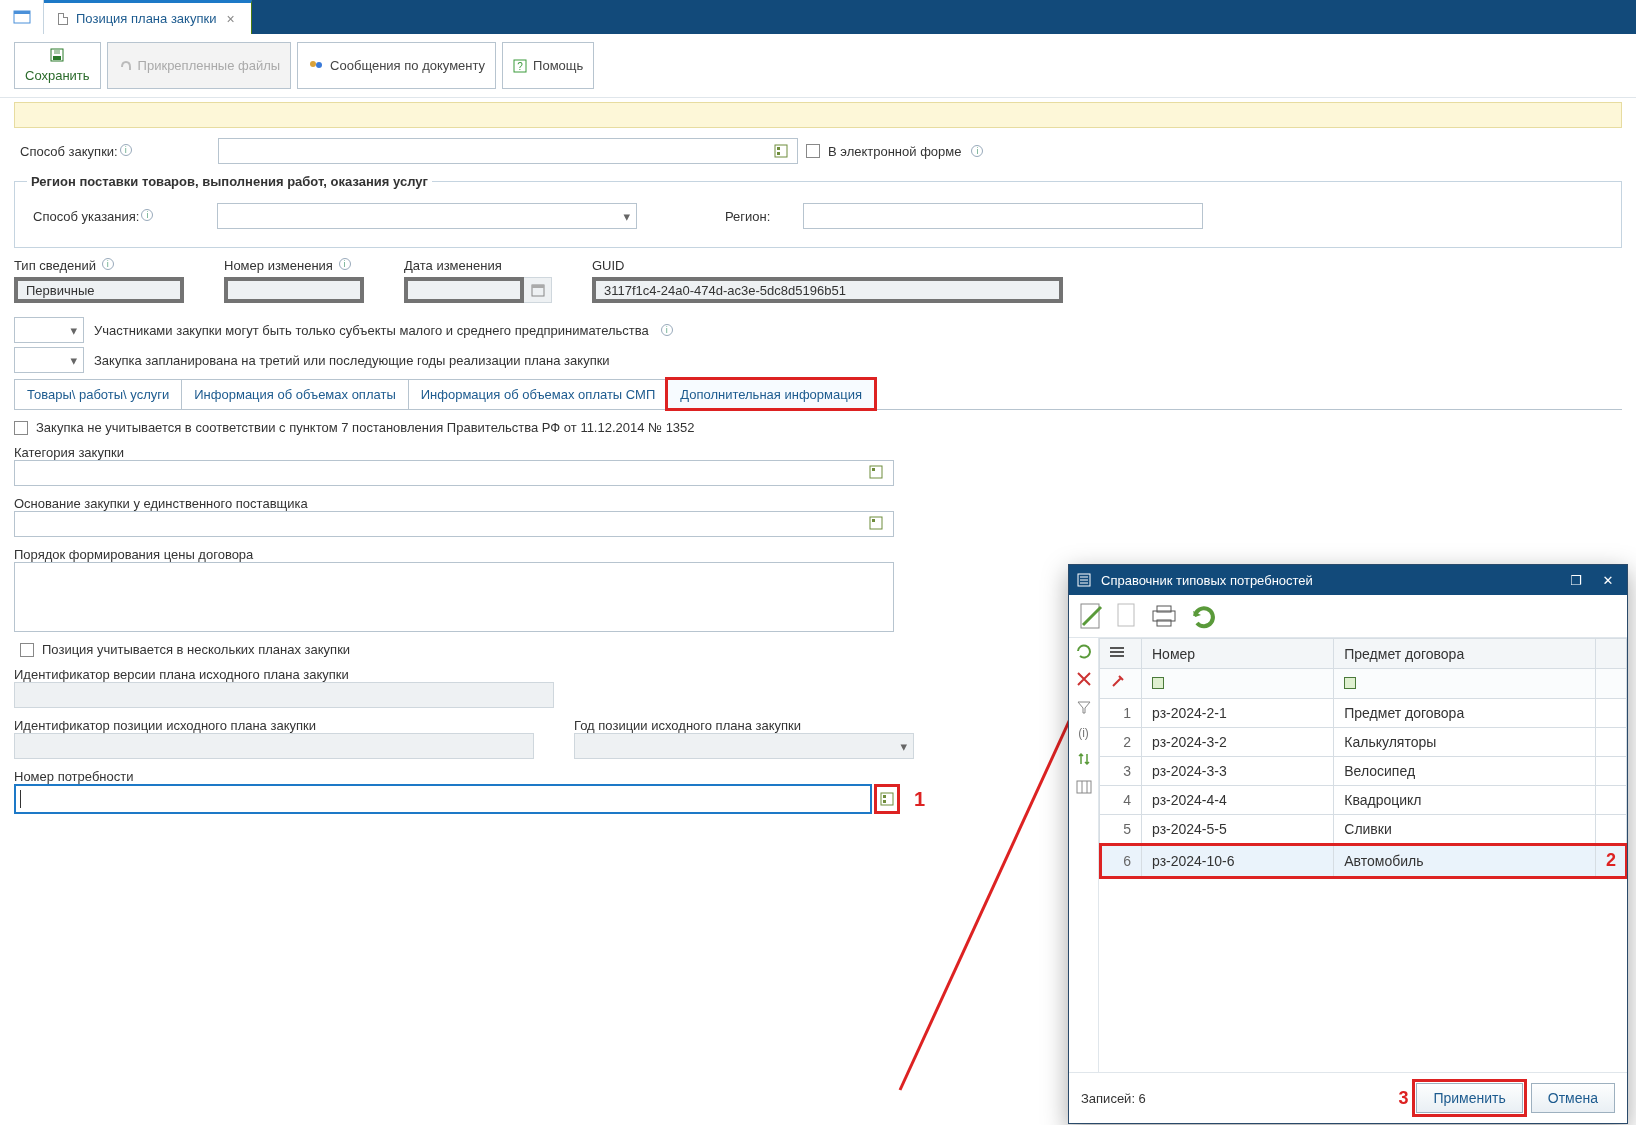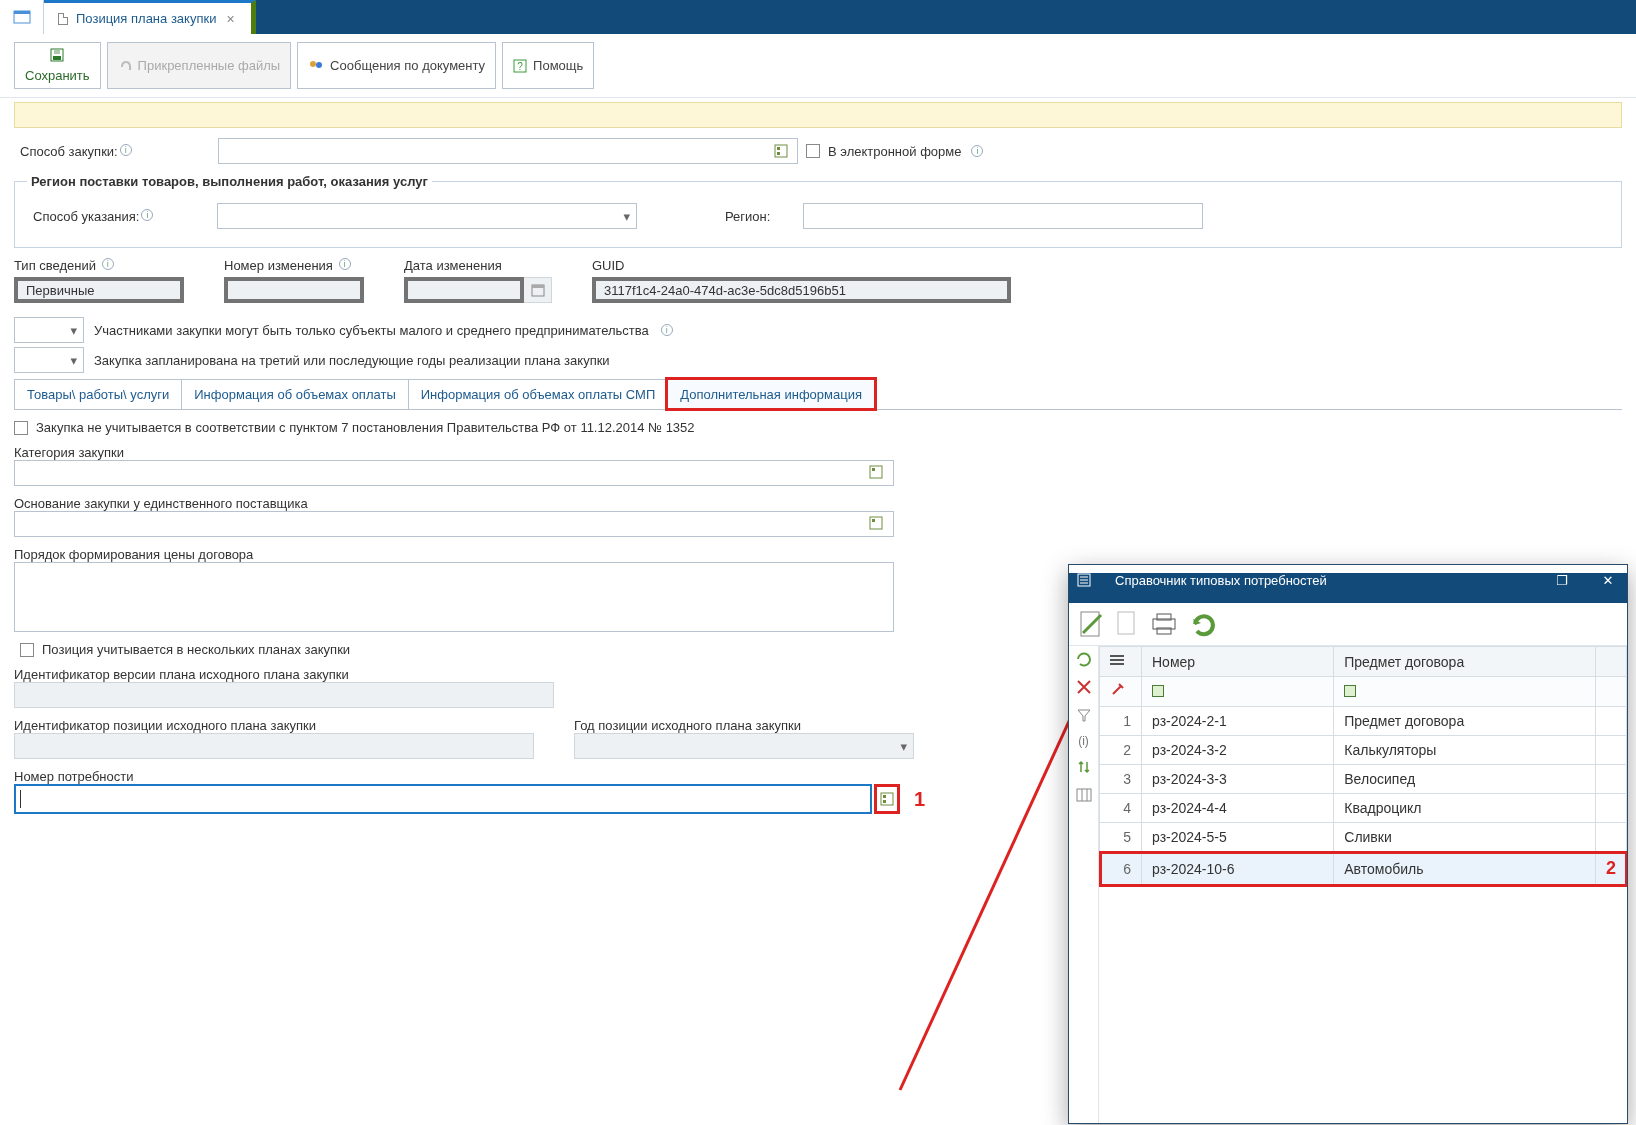--- a/index.html
+++ b/index.html
@@ -21,21 +21,21 @@
     height: 34px;
   }
   .tabbar .home {
     width: 44px;
     display:flex; align-items:center; justify-content:center;
     background:#fff;
     border-right:1px solid #c5d4e0;
   }
   .tabbar .tab {
     background:#fff;
-    border-right:5px solid #4d7c0f;
+    border-right:1px solid #4d7c0f;
     border-top:3px solid #1d79c7;
     display:flex; align-items:center;
     padding:0 14px;
     gap:8px;
     color:#1d5b8f;
   }
   .tabbar .tab .close { color:#888; font-size:14px; cursor:pointer; padding:0 2px; }
   .toolbar {
     display:flex; gap:6px;
     padding:8px 14px;
@@ -144,21 +144,21 @@
   .dialog {
     position:absolute; left:1068px; top:564px;
     width:560px; height:560px;
     border:1px solid #2a4a6a;
     background:#fff;
     box-shadow:0 8px 24px rgba(0,0,0,.35);
     display:flex; flex-direction:column;
   }
   .dialog .titlebar {
     background:#124a7a; color:#fff; height:30px;
-    display:flex; padding:0 8px; gap:24px;margin-top:8px;
+    display:flex; align-items:center; padding:0 8px; gap:10px;
   }
   .dialog .titlebar .spacer { flex:1; }
   .dialog .titlebar .winbtn { width:22px; text-align:center; cursor:pointer; }
   .dialog .dtoolbar {
     display:flex; gap:10px; padding:6px 8px; align-items:center;
     border-bottom:1px solid #e0e6eb;
   }
   .dialog .body { flex:1; display:flex; overflow:hidden; }
   .dialog .sidecol {
     width:30px; border-right:1px solid #e0e6eb;
@@ -302,21 +302,21 @@
         <div class="cal">
           <svg width="14" height="14">
               <rect x="1" y="2" width="12" height="11" fill="none" stroke="#888"></rect>
               <rect x="1" y="2" width="12" height="3" fill="#aaa"></rect>
             </svg>
         </div>
       </div>
     </div>
     <div class="fcol">
       <span class="lbl2">GUID</span>
-      <div class="ro" style="width:419px">3117f1c4-24a0-474d-ac3e-5dc8d5196b51</div>
+      <div class="ro" style="width:471px">3117f1c4-24a0-474d-ac3e-5dc8d5196b51</div>
     </div>
   </div>
 
   <div class="ddrow">
     <div class="ddbtn">
         <span>▾</span>
       </div>
     <span>Участниками закупки могут быть только субъекты малого и среднего предпринимательства</span>
     <span class="sup-q">i</span>
   </div>
@@ -528,13 +528,21 @@
           <tr class="sel row-hl">
             <td class="rownum">6</td>
             <td>рз-2024-10-6</td>
             <td>Автомобиль</td>
             <td><span style="color:#d22;font-weight:bold;font-size:18px">2</span></td>
           </tr>
         </tbody>
       </table>
     </div>
   </div>
+  <div class="footer">
+    <span>Записей: 6</span>
+    <span class="spacer"></span>
+    <span style="color:#d22;font-weight:bold;font-size:18px;margin-right:8px">3</span>
+    <div class="btn apply">Применить</div>
+    <div style="width:8px"></div>
+    <div class="btn">Отмена</div>
+  </div>
 </div>
 
 </body></html>

